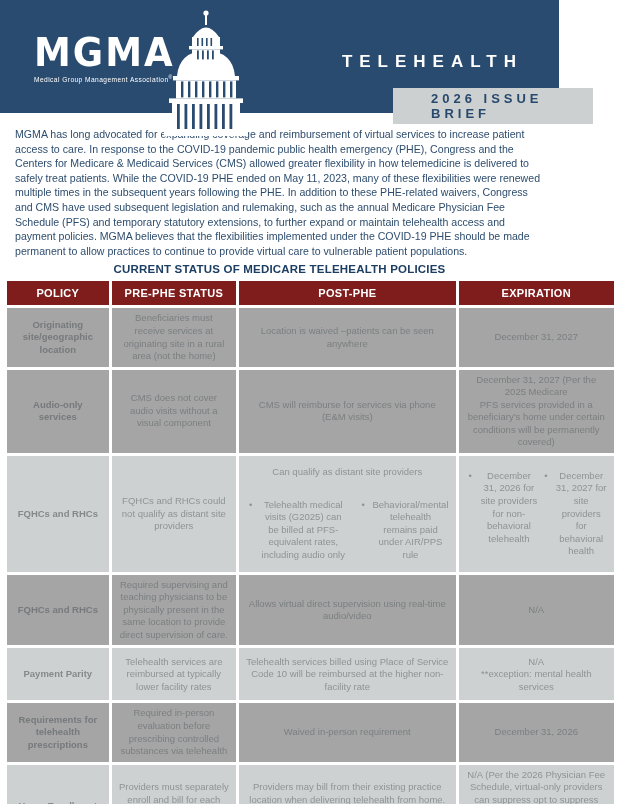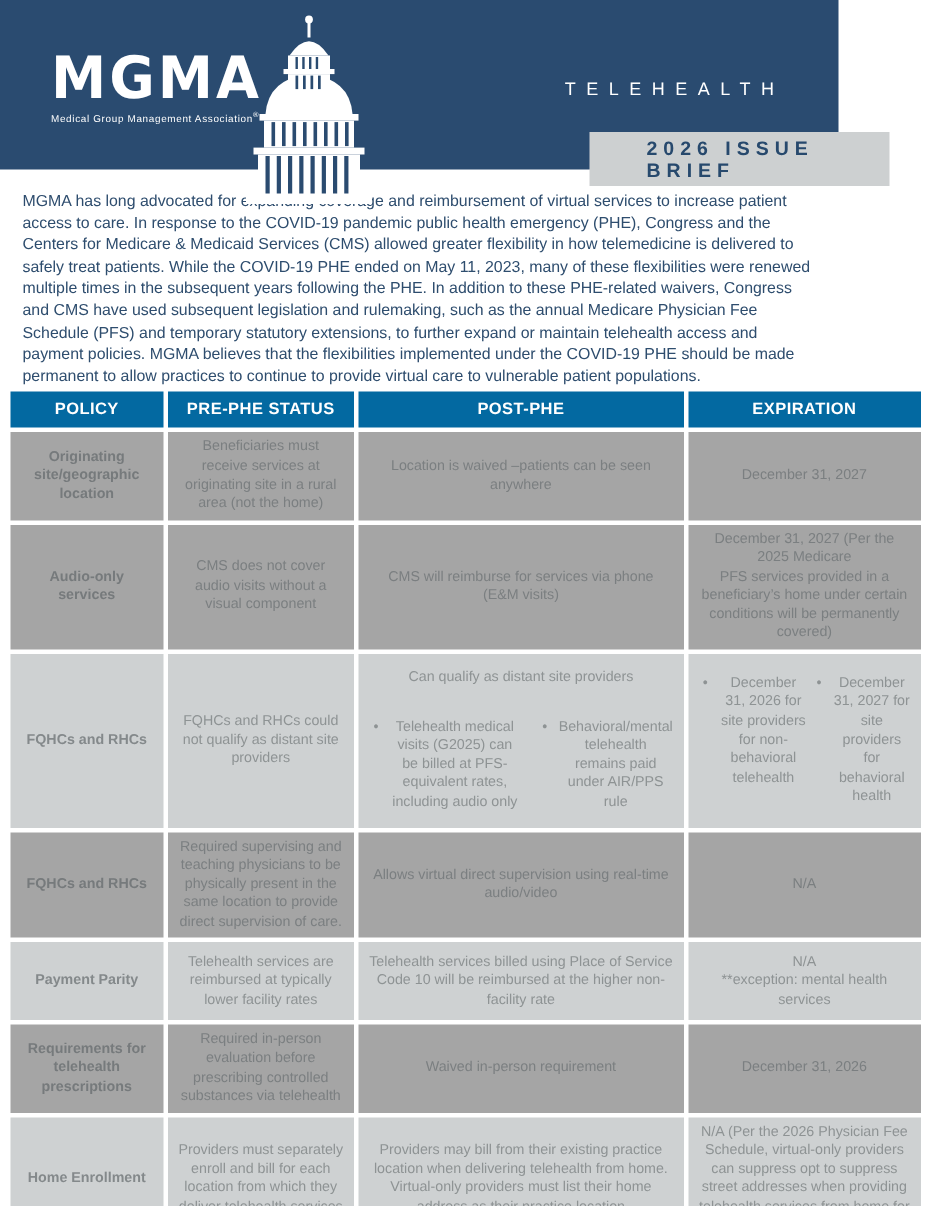--- a/index.html
+++ b/index.html
@@ -8,37 +8,37 @@
   .page { position:relative; width:559px; height:804px; background:#fff; }
 
   
   .band { position:relative; height:113px; background:#2a4b70; }
   .logo { position:absolute; left:34px; top:34px; color:#fff; }
   .logo-word { font-size:37px; font-weight:800; letter-spacing:2px; line-height:1;
     font-family:"DejaVu Sans", sans-serif; transform:scaleY(1.05); }
   .logo-sub { font-size:6.6px; letter-spacing:0.45px; margin-top:3px; white-space:nowrap; }
   .logo-sub sup { font-size:5px; }
   .capitol { position:absolute; left:147px; top:8px; width:118px; height:128px; z-index:2; }
-  .doc-title { position:absolute; right:36px; top:52px; color:#fff; font-weight:normal;
-    font-size:12px; letter-spacing:7px; }
+  .doc-title { position:absolute; right:36px; top:52px; color:#fff; font-weight:bold;
+    font-size:17px; letter-spacing:7px; }
   .badge { position:absolute; left:393px; top:88px; width:200px; height:36px;
     background:#cdd0d1; color:#27496d; display:flex; align-items:center; justify-content:center;
     font-weight:bold; font-size:13px; letter-spacing:4px; z-index:3;padding-left:38px; }
 
   
   .intro { margin:14px 14px 0 15px; color:#2e4d6e; font-size:10.6px; line-height:1.38;
     text-align:left; }
 
   
   .tbl-title { margin:5px 0 3px; text-align:center; color:#1d3e63; font-weight:bold;
     font-size:11.5px; letter-spacing:0.2px; }
   table { width:613px; margin:0 4px; border-collapse:separate; border-spacing:3px;
     table-layout:fixed; }
   col.c1 { width:17%; } col.c2 { width:20.8%; } col.c3 { width:36.2%; } col.c4 { width:26%; }
-  th { background:#0369a1; color:#fff; font-weight:bold; font-size:11px; height:24px;
+  th { background:#7f1d1d; color:#fff; font-weight:bold; font-size:11px; height:24px;
     letter-spacing:0.3px; text-align:center; vertical-align:middle; }
   td { text-align:center; vertical-align:middle; padding:4px 7px; font-size:9.5px;
     line-height:1.32; white-space:pre-line; }
   tr.dark td { background:#a5a5a5; color:#7b7f81; }
   tr.light td { background:#ced1d2; color:#8e9394; }
   td.policy { font-weight:bold; }
   tr.dark td.policy { color:#767a7c; }
   tr.light td.policy { color:#84898b; }
   td .lead { margin-bottom:20px; }
   td ul { list-style:none; display:flex; flex-direction:row; }
@@ -100,20 +100,21 @@
         <rect x="82.5" y="96" width="2.8" height="25"></rect>
       </g>
     </svg>
 
     <div class="doc-title" data-name="document-title">TELEHEALTH</div>
     <div class="badge" data-name="issue-brief-badge">2026 ISSUE BRIEF</div>
   </div>
 
   <p class="intro" data-name="intro-paragraph">MGMA has long advocated for expanding coverage and reimbursement of virtual services to increase patient access to care. In response to the COVID-19 pandemic public health emergency (PHE), Congress and the Centers for Medicare &amp; Medicaid Services (CMS) allowed greater flexibility in how telemedicine is delivered to safely treat patients. While the COVID-19 PHE ended on May 11, 2023, many of these flexibilities were renewed multiple times in the subsequent years following the PHE. In addition to these PHE-related waivers, Congress and CMS have used subsequent legislation and rulemaking, such as the annual Medicare Physician Fee Schedule (PFS) and temporary statutory extensions, to further expand or maintain telehealth access and payment policies. MGMA believes that the flexibilities implemented under the COVID-19 PHE should be made permanent to allow practices to continue to provide virtual care to vulnerable patient populations.</p>
 
+  <h2 class="tbl-title" data-name="table-title">CURRENT STATUS OF MEDICARE TELEHEALTH POLICIES</h2>
 
   <table data-name="telehealth-policy-table">
     <colgroup>
         <col class="c1">
         <col class="c2">
         <col class="c3">
         <col class="c4">
       </colgroup>
     <thead>
       <tr data-name="table-header-row">

